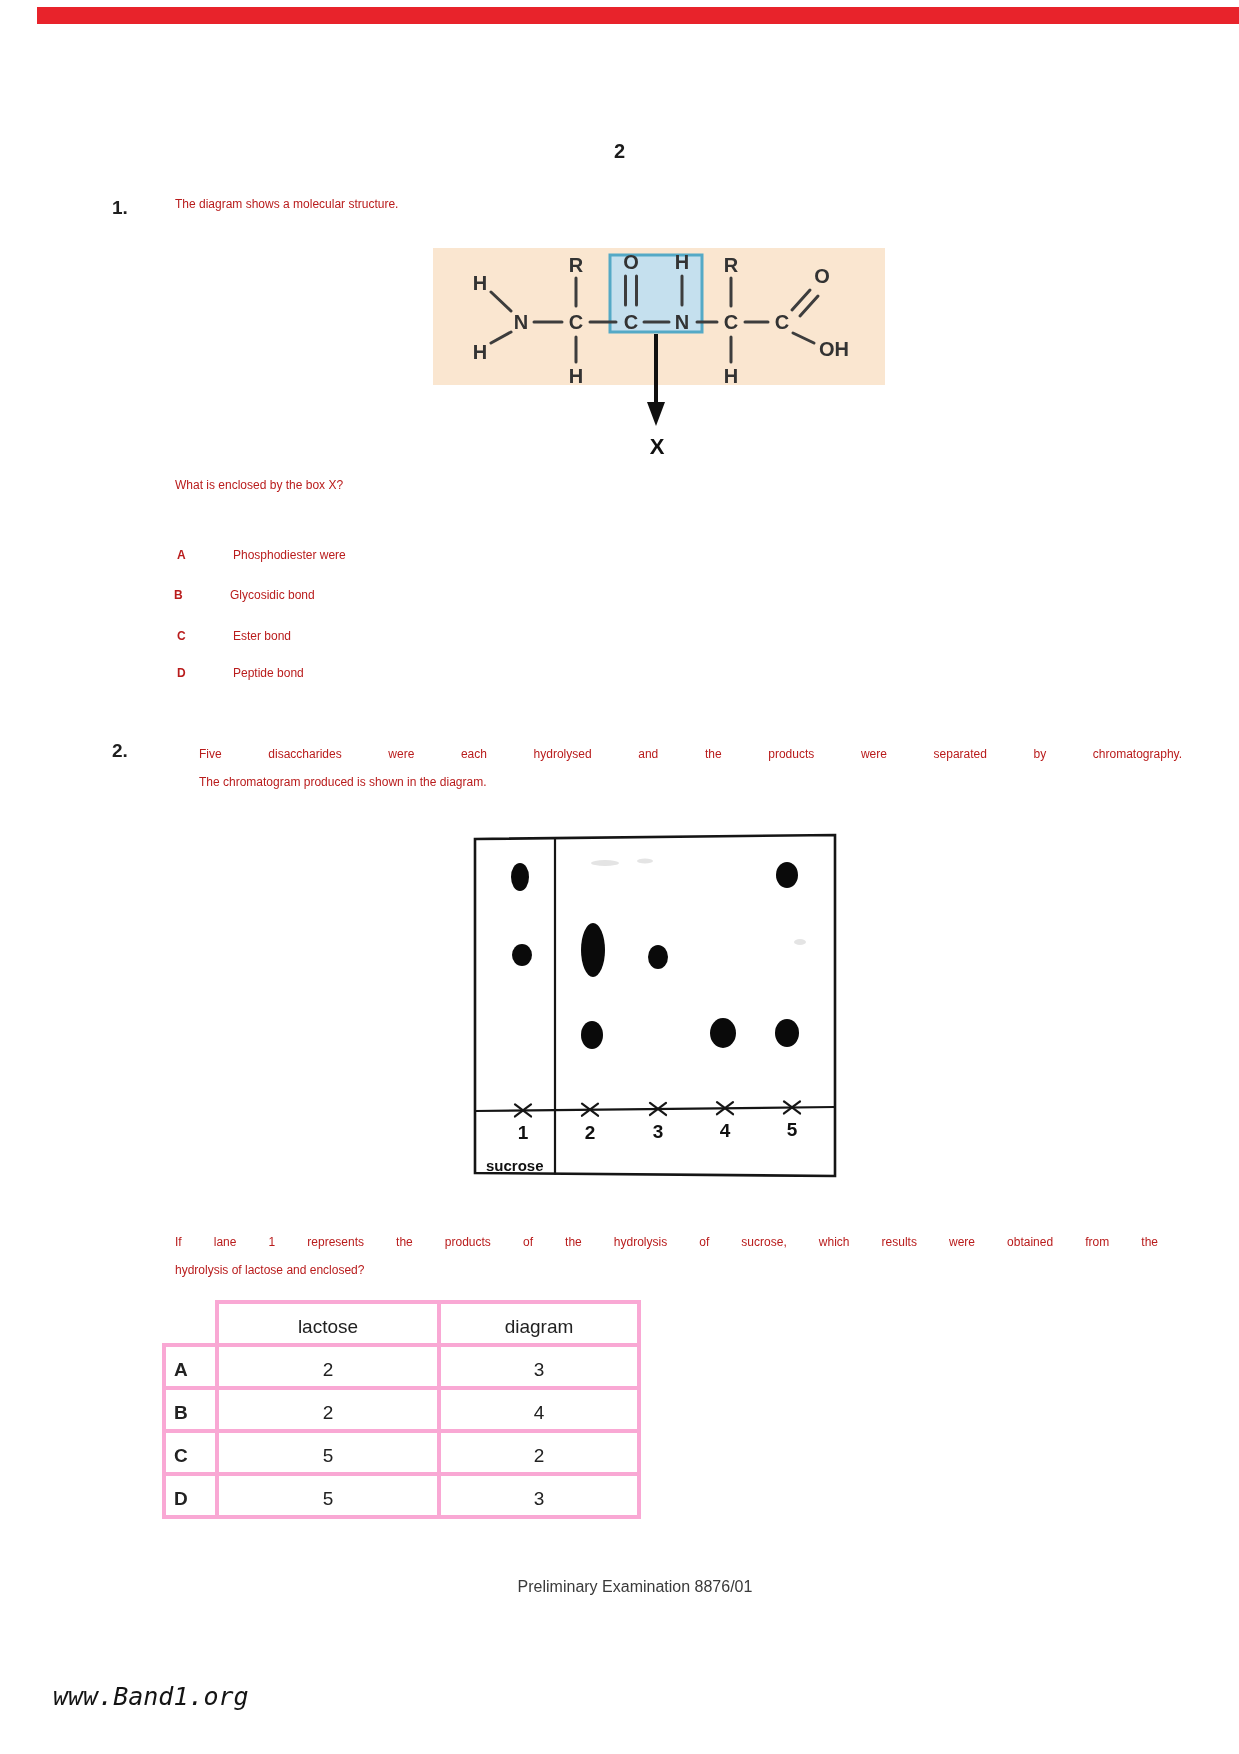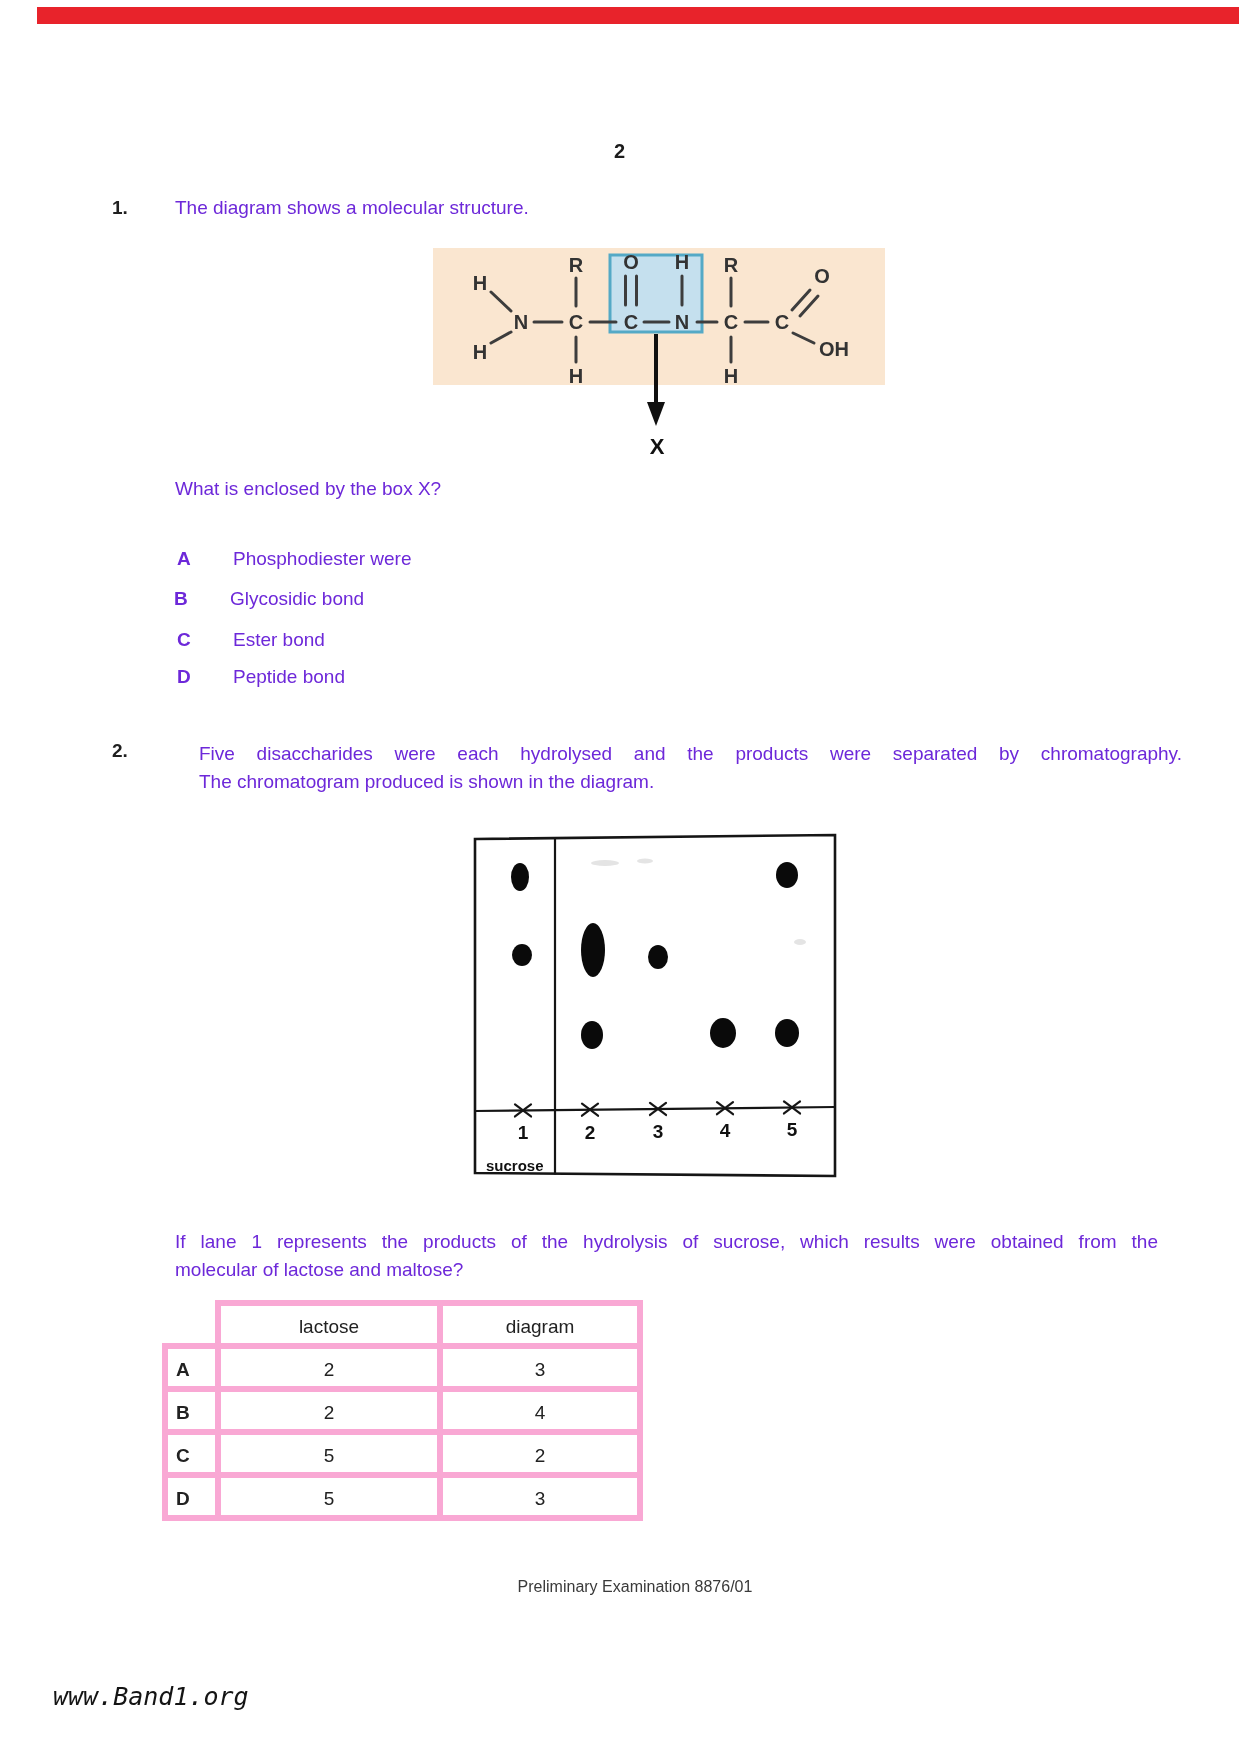--- a/index.html
+++ b/index.html
@@ -4,28 +4,28 @@
 <style>
   html,body{margin:0;padding:0;}
   .page{
     position:relative; width:1239px; height:1754px; background:#ffffff;
     font-family:"Liberation Sans", sans-serif; color:#262626; overflow:hidden;
   }
   .abs{position:absolute;}
   .accent-bar{left:37px; top:7px; width:1202px; height:17px; background:#e8232b;}
   .page-num{left:0; top:140px; width:1239px; text-align:center; font-weight:bold; font-size:20px; color:#1c1c1c;}
   .q-num{font-weight:bold; font-size:19px; color:#1f1f1f;}
-  .body-text{font-size:19px; color:#6d28d9;}
+  .body-text{font-size:12px; color:#b91c1c;}
   .jline{text-align:justify; text-align-last:justify;}
   .para{line-height:28px;}
   .opt-letter{display:inline-block; width:56px; font-weight:bold;}
   .footer{left:0; top:1578px; width:1270px; text-align:center; font-size:16px; color:#3a3a3a;}
   .website{left:53px; top:1682px; font-family:"DejaVu Sans Mono", monospace; font-size:25px; color:#141414;font-style:italic;}
   table.ans{border-collapse:collapse; table-layout:fixed;}
-  table.ans td{border:6px solid #f9a8d4; font-size:19px; color:#222; vertical-align:bottom; padding:0 0 5px 0;}
+  table.ans td{border:4px solid #f9a8d4; font-size:19px; color:#222; vertical-align:bottom; padding:0 0 5px 0;}
   table.ans td.nohead{border:none;}
   table.ans td.hd{text-align:center;}
   table.ans td.lbl{font-weight:bold; padding-left:8px;}
   table.ans td.val{text-align:center;}
   svg text{font-family:"Liberation Sans", sans-serif;}
 </style>
 </head>
 <body>
 
 <div class="page">
@@ -145,21 +145,21 @@
         <text x="120" y="308.72222222222223">2</text>
         <text x="188" y="307.96666666666664">3</text>
         <text x="255" y="307.22222222222223">4</text>
         <text x="322" y="306.47777777777776">5</text>
       </g>
     <text x="16" y="341" font-size="15" font-weight="bold" fill="#111">sucrose</text>
   </svg>
 
   <div class="abs body-text para" style="left:175px; top:1228px; width:983px;">
     <div class="jline">If lane 1 represents the products of the hydrolysis of sucrose, which results were obtained from the</div>
-    <div>molecular of lactose and maltose?</div>
+    <div>hydrolysis of lactose and enclosed?</div>
   </div>
 
   <table class="ans abs" style="left:162px; top:1300px;">
     <colgroup>
         <col style="width:53px">
         <col style="width:222px">
         <col style="width:200px">
       </colgroup>
     <tbody>
         <tr style="height:43px">

